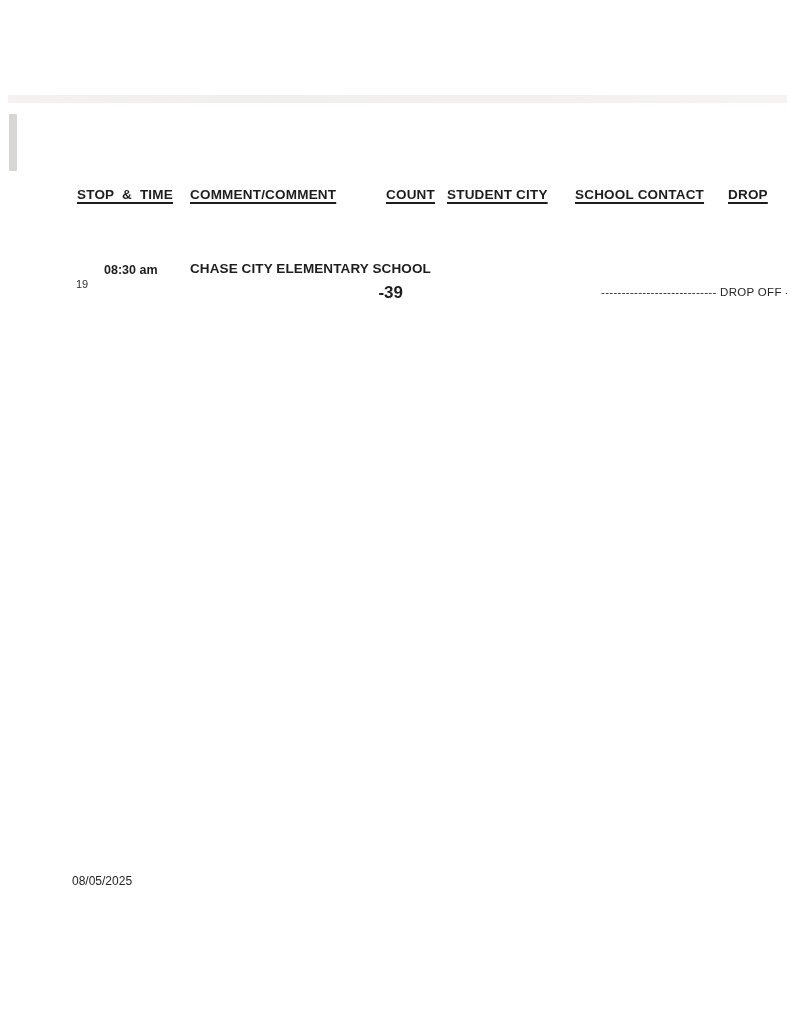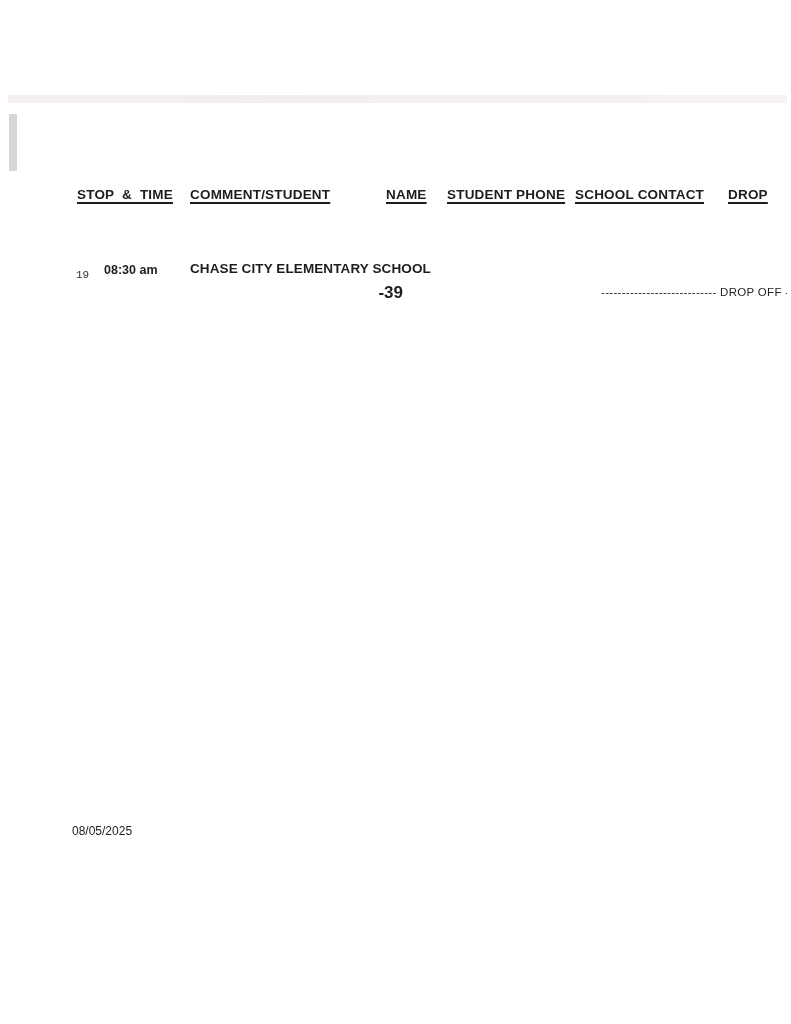--- a/index.html
+++ b/index.html
@@ -46,24 +46,23 @@
   .col-stop-time        { left: 65px;  word-spacing: 4px; }
   .col-comment-location { left: 178px; }
   .col-count            { left: 374px; }
   .col-student-name     { left: 435px; }
   .col-primary-contact  { left: 563px; }
   .col-phone            { left: 716px; }
 
   
   .stop-number {
     position: absolute;
-    left: 64px; top: 257px;
+    left: 64px; top: 266px;
     font-size: 11px;
     color: #2e2e2e;
-    font-family: Liberation Mono, monospace;
   }
   .stop-time {
     position: absolute;
     left: 92px; top: 251px;
     font-size: 12.5px;
     font-weight: bold;
   }
   .stop-location {
     position: absolute;
     left: 178px; top: 249px;
@@ -85,37 +84,37 @@
     left: 589px; top: 274px;
     font-size: 11.5px;
     letter-spacing: 0.3px;
     white-space: nowrap;
     color: #242424;
   }
 
   
   .report-date {
     position: absolute;
-    left: 60px; top: 812px;
+    left: 60px; top: 862px;
     font-size: 12px;
     color: #222222;
   }
 </style>
 </head>
 <body>
 
 <div class="page">
 
   <div class="scan-line"></div>
   <div class="edge-mark"></div>
 
   <div class="col-header col-stop-time">STOP &amp; TIME</div>
-  <div class="col-header col-comment-location">COMMENT/STUDENT</div>
-  <div class="col-header col-count">NAME</div>
-  <div class="col-header col-student-name">STUDENT PHONE</div>
+  <div class="col-header col-comment-location">COMMENT/COMMENT</div>
+  <div class="col-header col-count">COUNT</div>
+  <div class="col-header col-student-name">STUDENT CITY</div>
   <div class="col-header col-primary-contact">SCHOOL CONTACT</div>
   <div class="col-header col-phone">DROP</div>
 
   <div>
     <span class="stop-number">19</span>
     <span class="stop-time">08:30 am</span>
     <span class="stop-location">CHASE CITY ELEMENTARY SCHOOL</span>
     <span class="stop-count">-39</span>
     <span class="drop-off-line">---------------------------- DROP OFF ----------------------</span>
   </div>

